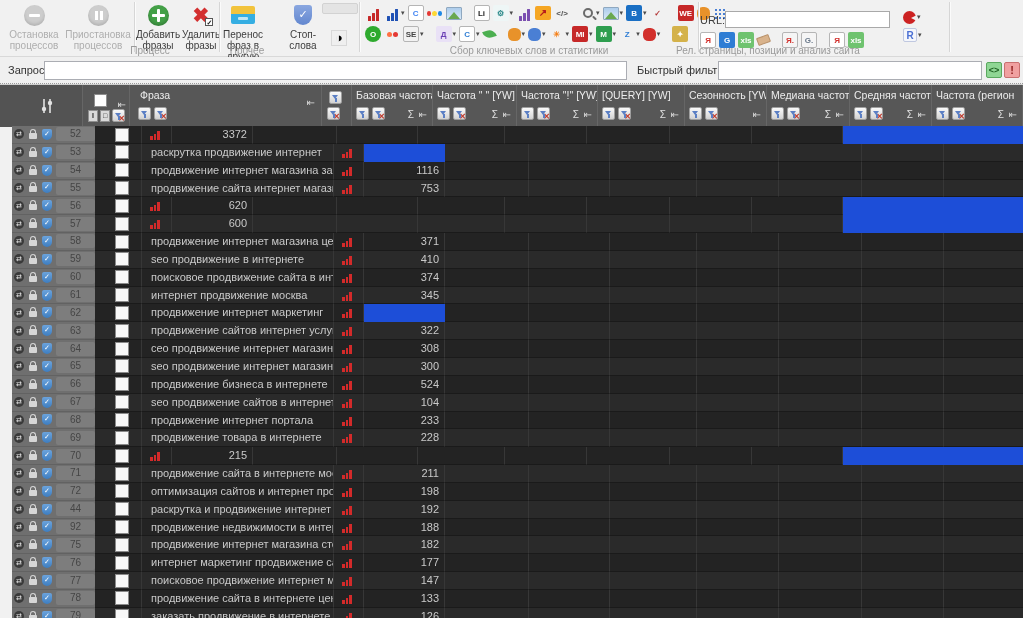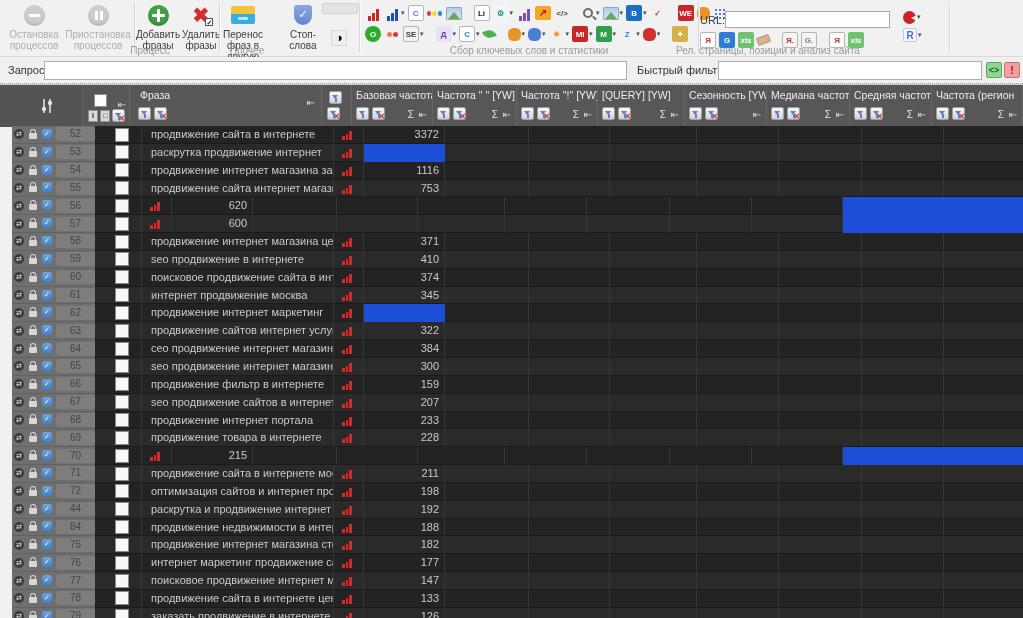--- a/index.html
+++ b/index.html
@@ -489,23 +489,20 @@
       <div class="grow">
         <div class="lcell">
           <span class="swapi">⇄</span>
           <span class="locki"></span>
           <span class="shieldi">✓</span>
           <span class="numbox">52</span>
         </div>
         <div class="dcell" style="width: 47px; background: rgb(35, 35, 35);">
           <div class="rchk"></div>
         </div>
-        <div class="dcell" style="width: 192px; background: rgb(35, 35, 35);">
-          <div class="phrase">продвижение сайта в интернете</div>
-        </div>
         <div class="dcell" style="width: 30px; background: rgb(35, 35, 35);"><span class="minibars">
             <span style="height: 4px;"></span>
             <span style="height: 6px;"></span>
             <span style="height: 9px;"></span>
           </span></div>
         <div class="dcell" style="width: 81px; background: rgb(35, 35, 35);">
           <div class="freq">3372</div>
         </div>
         <div class="dcell" style="width: 84px; background: rgb(35, 35, 35);"></div>
         <div class="dcell" style="width: 81px; background: rgb(35, 35, 35);"></div>
@@ -840,21 +837,21 @@
         </div>
         <div class="dcell" style="width: 192px; background: rgb(35, 35, 35);">
           <div class="phrase">сео продвижение интернет магазина</div>
         </div>
         <div class="dcell" style="width: 30px; background: rgb(35, 35, 35);"><span class="minibars">
             <span style="height: 4px;"></span>
             <span style="height: 6px;"></span>
             <span style="height: 9px;"></span>
           </span></div>
         <div class="dcell" style="width: 81px; background: rgb(35, 35, 35);">
-          <div class="freq">384</div>
+          <div class="freq">308</div>
         </div>
         <div class="dcell" style="width: 84px; background: rgb(35, 35, 35);"></div>
         <div class="dcell" style="width: 81px; background: rgb(35, 35, 35);"></div>
         <div class="dcell" style="width: 87px; background: rgb(35, 35, 35);"></div>
         <div class="dcell" style="width: 82px; background: rgb(35, 35, 35);"></div>
         <div class="dcell" style="width: 83px; background: rgb(35, 35, 35);"></div>
         <div class="dcell" style="width: 82px; background: rgb(35, 35, 35);"></div>
         <div class="dcell" style="width: 91px; background: rgb(35, 35, 35);"></div>
       </div>
       <div class="grow">
@@ -890,29 +887,29 @@
         <div class="lcell">
           <span class="swapi">⇄</span>
           <span class="locki"></span>
           <span class="shieldi">✓</span>
           <span class="numbox">66</span>
         </div>
         <div class="dcell" style="width: 47px; background: rgb(35, 35, 35);">
           <div class="rchk"></div>
         </div>
         <div class="dcell" style="width: 192px; background: rgb(35, 35, 35);">
-          <div class="phrase">продвижение фильтр в интернете</div>
+          <div class="phrase">продвижение бизнеса в интернете</div>
         </div>
         <div class="dcell" style="width: 30px; background: rgb(35, 35, 35);"><span class="minibars">
             <span style="height: 4px;"></span>
             <span style="height: 6px;"></span>
             <span style="height: 9px;"></span>
           </span></div>
         <div class="dcell" style="width: 81px; background: rgb(35, 35, 35);">
-          <div class="freq">159</div>
+          <div class="freq">524</div>
         </div>
         <div class="dcell" style="width: 84px; background: rgb(35, 35, 35);"></div>
         <div class="dcell" style="width: 81px; background: rgb(35, 35, 35);"></div>
         <div class="dcell" style="width: 87px; background: rgb(35, 35, 35);"></div>
         <div class="dcell" style="width: 82px; background: rgb(35, 35, 35);"></div>
         <div class="dcell" style="width: 83px; background: rgb(35, 35, 35);"></div>
         <div class="dcell" style="width: 82px; background: rgb(35, 35, 35);"></div>
         <div class="dcell" style="width: 91px; background: rgb(35, 35, 35);"></div>
       </div>
       <div class="grow">
@@ -927,21 +924,21 @@
         </div>
         <div class="dcell" style="width: 192px; background: rgb(42, 42, 42);">
           <div class="phrase">seo продвижение сайтов в интернете</div>
         </div>
         <div class="dcell" style="width: 30px; background: rgb(42, 42, 42);"><span class="minibars">
             <span style="height: 4px;"></span>
             <span style="height: 6px;"></span>
             <span style="height: 9px;"></span>
           </span></div>
         <div class="dcell" style="width: 81px; background: rgb(42, 42, 42);">
-          <div class="freq">207</div>
+          <div class="freq">104</div>
         </div>
         <div class="dcell" style="width: 84px; background: rgb(42, 42, 42);"></div>
         <div class="dcell" style="width: 81px; background: rgb(42, 42, 42);"></div>
         <div class="dcell" style="width: 87px; background: rgb(42, 42, 42);"></div>
         <div class="dcell" style="width: 82px; background: rgb(42, 42, 42);"></div>
         <div class="dcell" style="width: 83px; background: rgb(42, 42, 42);"></div>
         <div class="dcell" style="width: 82px; background: rgb(42, 42, 42);"></div>
         <div class="dcell" style="width: 91px; background: rgb(42, 42, 42);"></div>
       </div>
       <div class="grow">
@@ -1113,21 +1110,21 @@
         <div class="dcell" style="width: 82px; background: rgb(42, 42, 42);"></div>
         <div class="dcell" style="width: 83px; background: rgb(42, 42, 42);"></div>
         <div class="dcell" style="width: 82px; background: rgb(42, 42, 42);"></div>
         <div class="dcell" style="width: 91px; background: rgb(42, 42, 42);"></div>
       </div>
       <div class="grow">
         <div class="lcell">
           <span class="swapi">⇄</span>
           <span class="locki"></span>
           <span class="shieldi">✓</span>
-          <span class="numbox">84</span>
+          <span class="numbox">92</span>
         </div>
         <div class="dcell" style="width: 47px; background: rgb(35, 35, 35);">
           <div class="rchk"></div>
         </div>
         <div class="dcell" style="width: 192px; background: rgb(35, 35, 35);">
           <div class="phrase">продвижение недвижимости в интернет</div>
         </div>
         <div class="dcell" style="width: 30px; background: rgb(35, 35, 35);"><span class="minibars">
             <span style="height: 4px;"></span>
             <span style="height: 6px;"></span>

